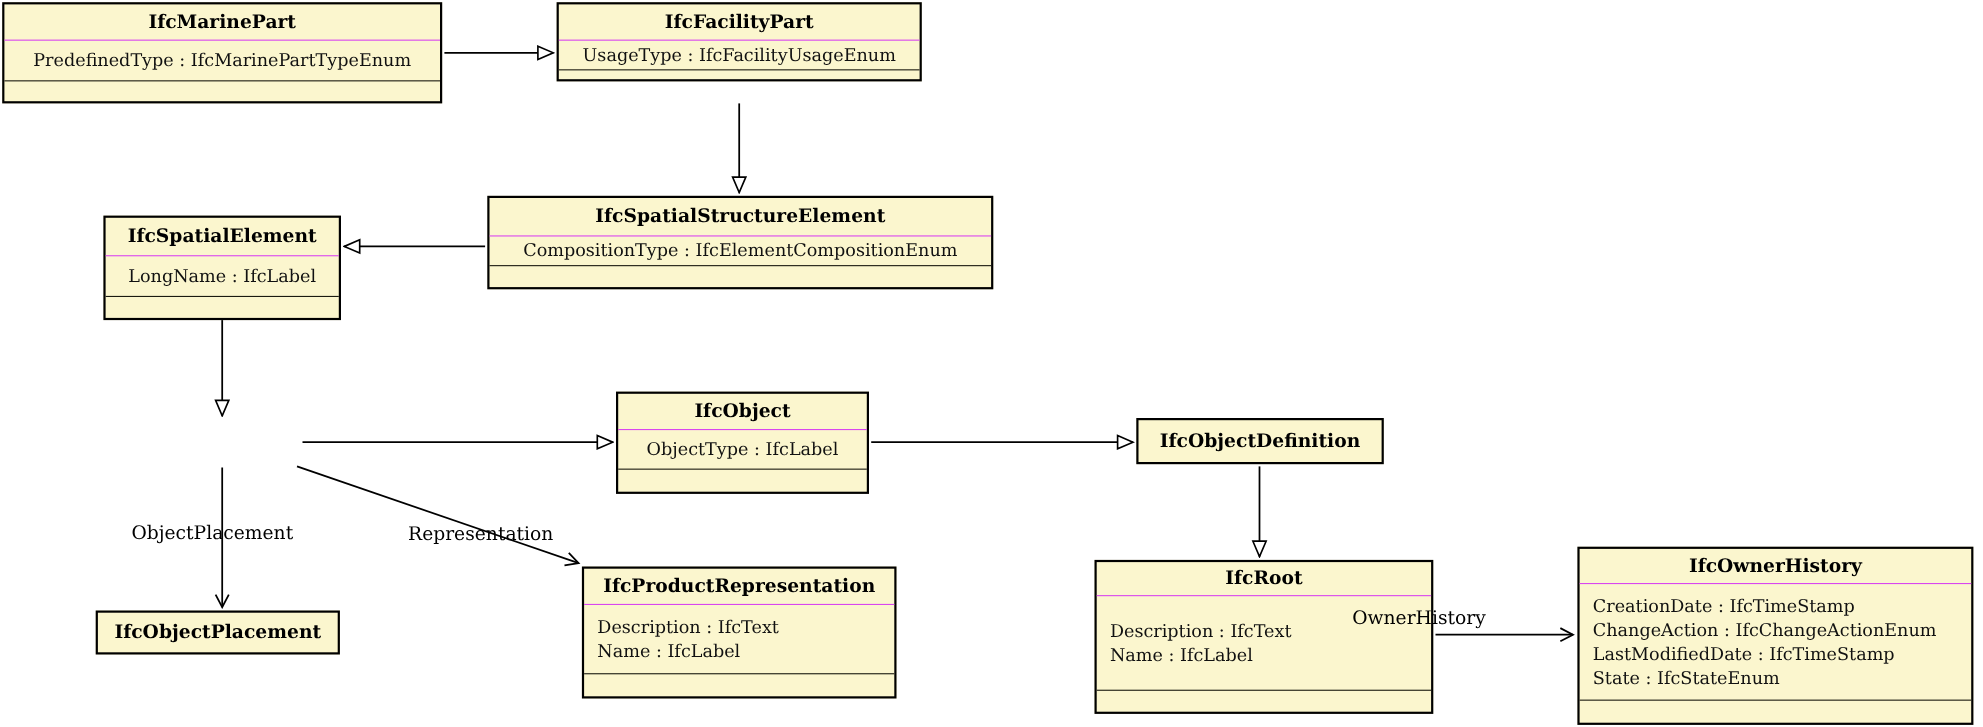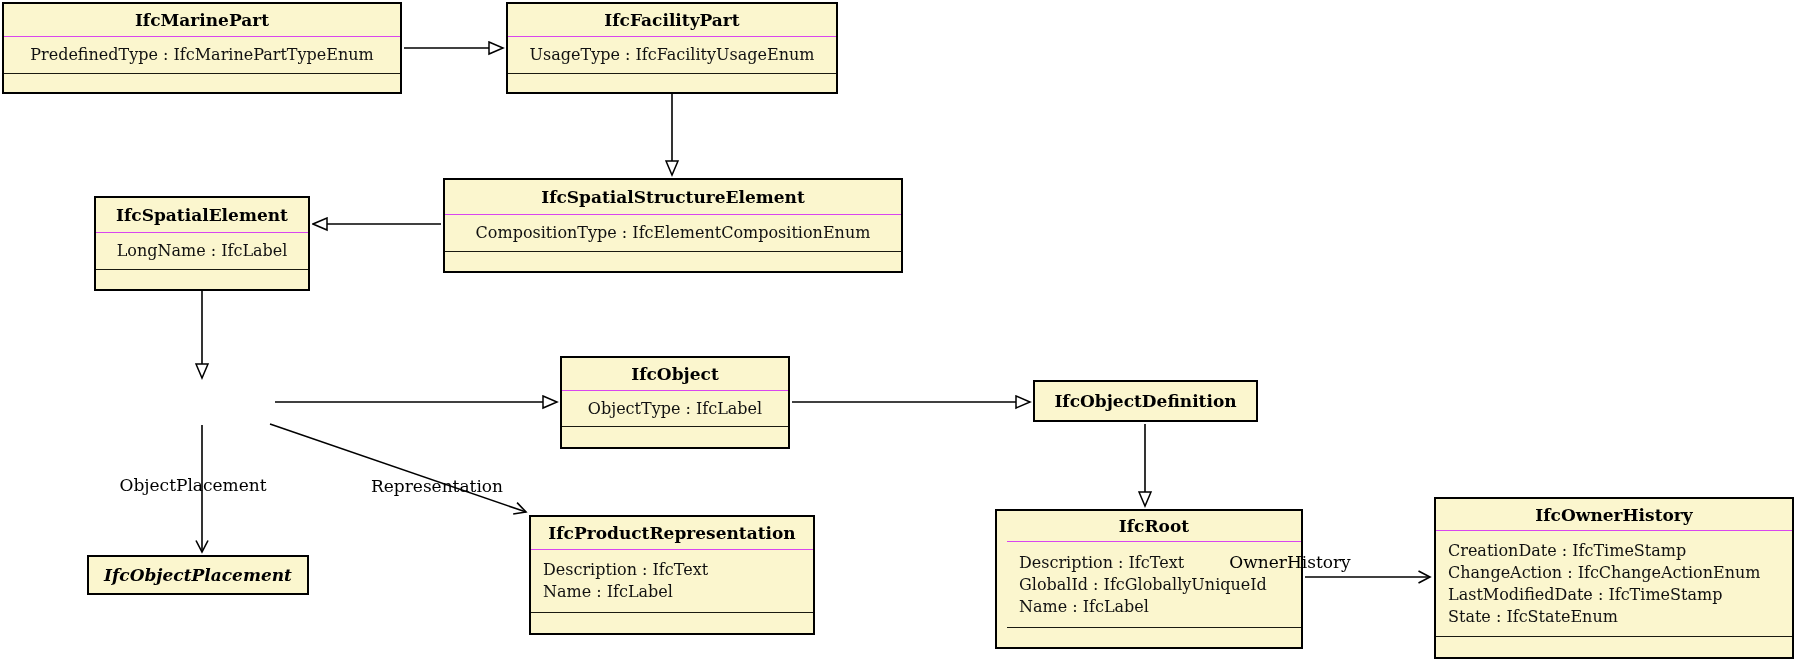--- a/index.html
+++ b/index.html
@@ -91,37 +91,37 @@
   </svg>
 
   <div class="cls" style="left:2px; top:2px; width:400px; height:92px;">
     <div class="title" style="height:32px;">IfcMarinePart</div>
     <div class="attrs center">
       <div>PredefinedType : IfcMarinePartTypeEnum</div>
     </div>
     <div class="empty" style="height:18px;"></div>
   </div>
 
-  <div class="cls" style="left:506px; top:2px; width:332px; height:92px;">
+  <div class="cls" style="left:506px; top:2px; width:332px; height:72px;">
     <div class="title" style="height:32px;">IfcFacilityPart</div>
     <div class="attrs center">
       <div>UsageType : IfcFacilityUsageEnum</div>
     </div>
     <div class="empty" style="height:18px;"></div>
   </div>
 
   <div class="cls" style="left:94px; top:196px; width:216px; height:95px;">
     <div class="title" style="height:34px;">IfcSpatialElement</div>
     <div class="attrs center">
       <div>LongName : IfcLabel</div>
     </div>
     <div class="empty" style="height:19px;"></div>
   </div>
 
-  <div class="cls" style="left:443px; top:178px; width:460px; height:95px;">
+  <div class="cls" style="left:443px; top:178px; width:460px; height:85px;">
     <div class="title" style="height:34px;">IfcSpatialStructureElement</div>
     <div class="attrs center">
       <div>CompositionType : IfcElementCompositionEnum</div>
     </div>
     <div class="empty" style="height:19px;"></div>
   </div>
 
 
   <div class="cls" style="left:560px; top:356px; width:230px; height:93px;">
     <div class="title" style="height:32px;">IfcObject</div>
@@ -137,29 +137,28 @@
 
   <div class="cls" style="left:529px; top:515px; width:286px; height:120px;">
     <div class="title" style="height:32px;">IfcProductRepresentation</div>
     <div class="attrs">
       <div>Description : IfcText</div>
       <div>Name : IfcLabel</div>
     </div>
     <div class="empty" style="height:20px;"></div>
   </div>
 
-  <div class="cls single" style="left:87px; top:555px; width:222px; height:40px;font-style:italic;">
+  <div class="cls single" style="left:87px; top:555px; width:222px; height:40px;">
     <div class="title">IfcObjectPlacement</div>
   </div>
 
-  <div class="cls" style="left:995px; top:509px; width:308px; height:140px;padding-left:10px;">
+  <div class="cls" style="left:995px; top:509px; width:308px; height:140px;">
     <div class="title" style="height:30px;">IfcRoot</div>
     <div class="attrs">
       <div>Description : IfcText</div>
-      <div>GlobalId : IfcGloballyUniqueId</div>
       <div>Name : IfcLabel</div>
     </div>
     <div class="empty" style="height:19px;"></div>
   </div>
 
   <div class="cls" style="left:1434px; top:497px; width:360px; height:162px;">
     <div class="title" style="height:31px;">IfcOwnerHistory</div>
     <div class="attrs">
       <div>CreationDate : IfcTimeStamp</div>
       <div>ChangeAction : IfcChangeActionEnum</div>

